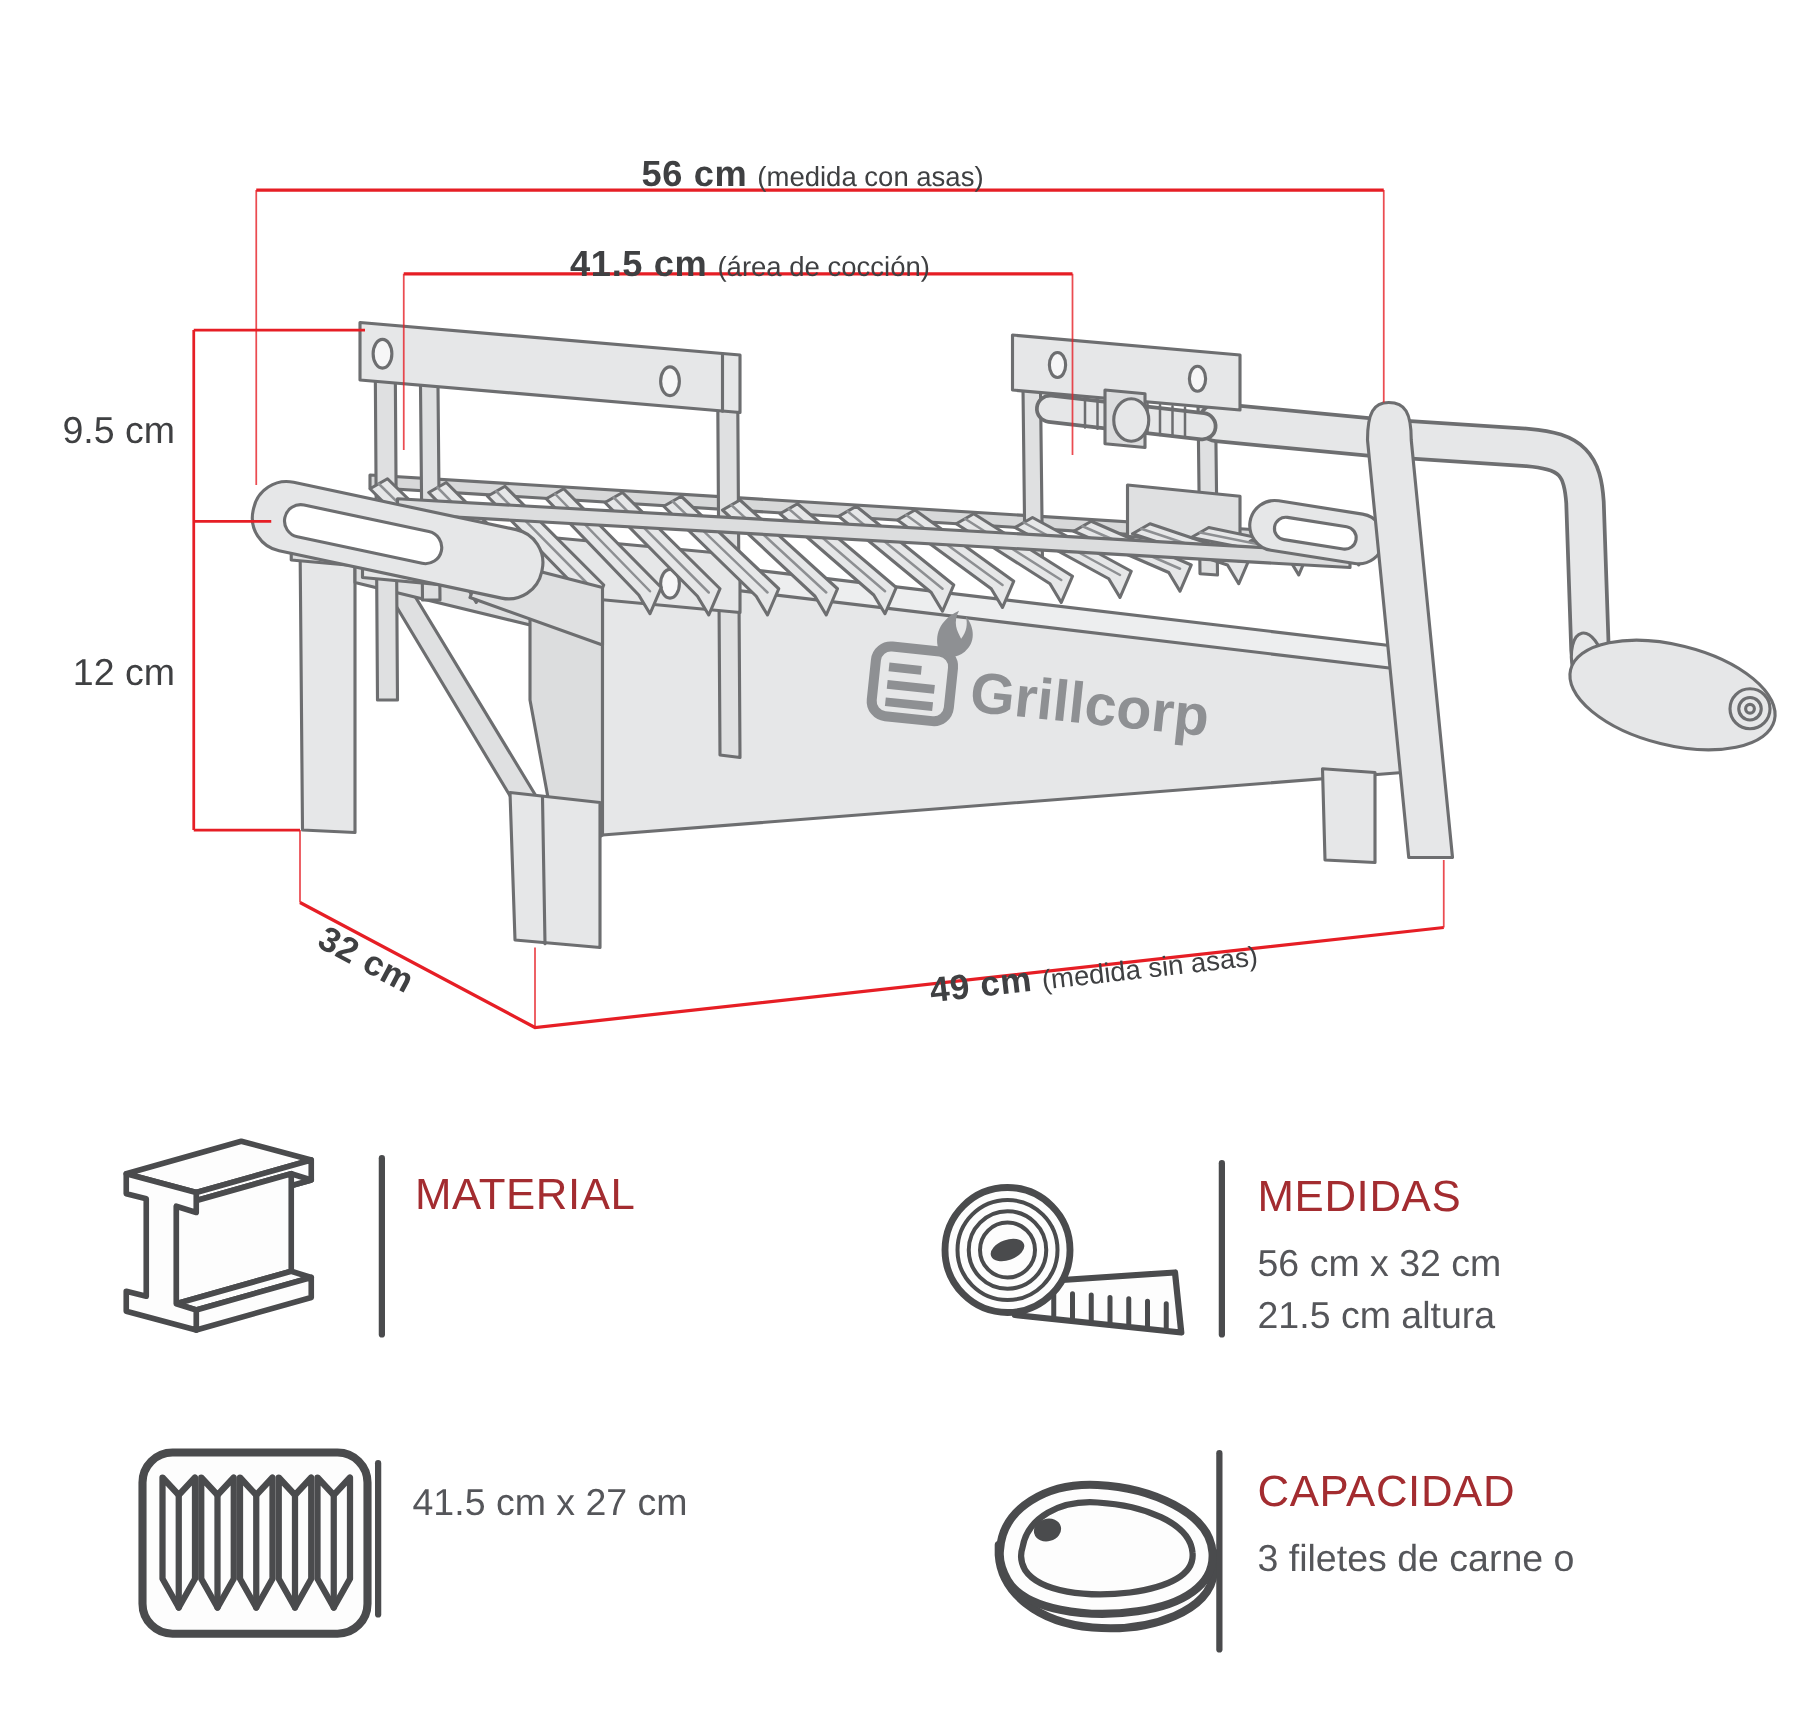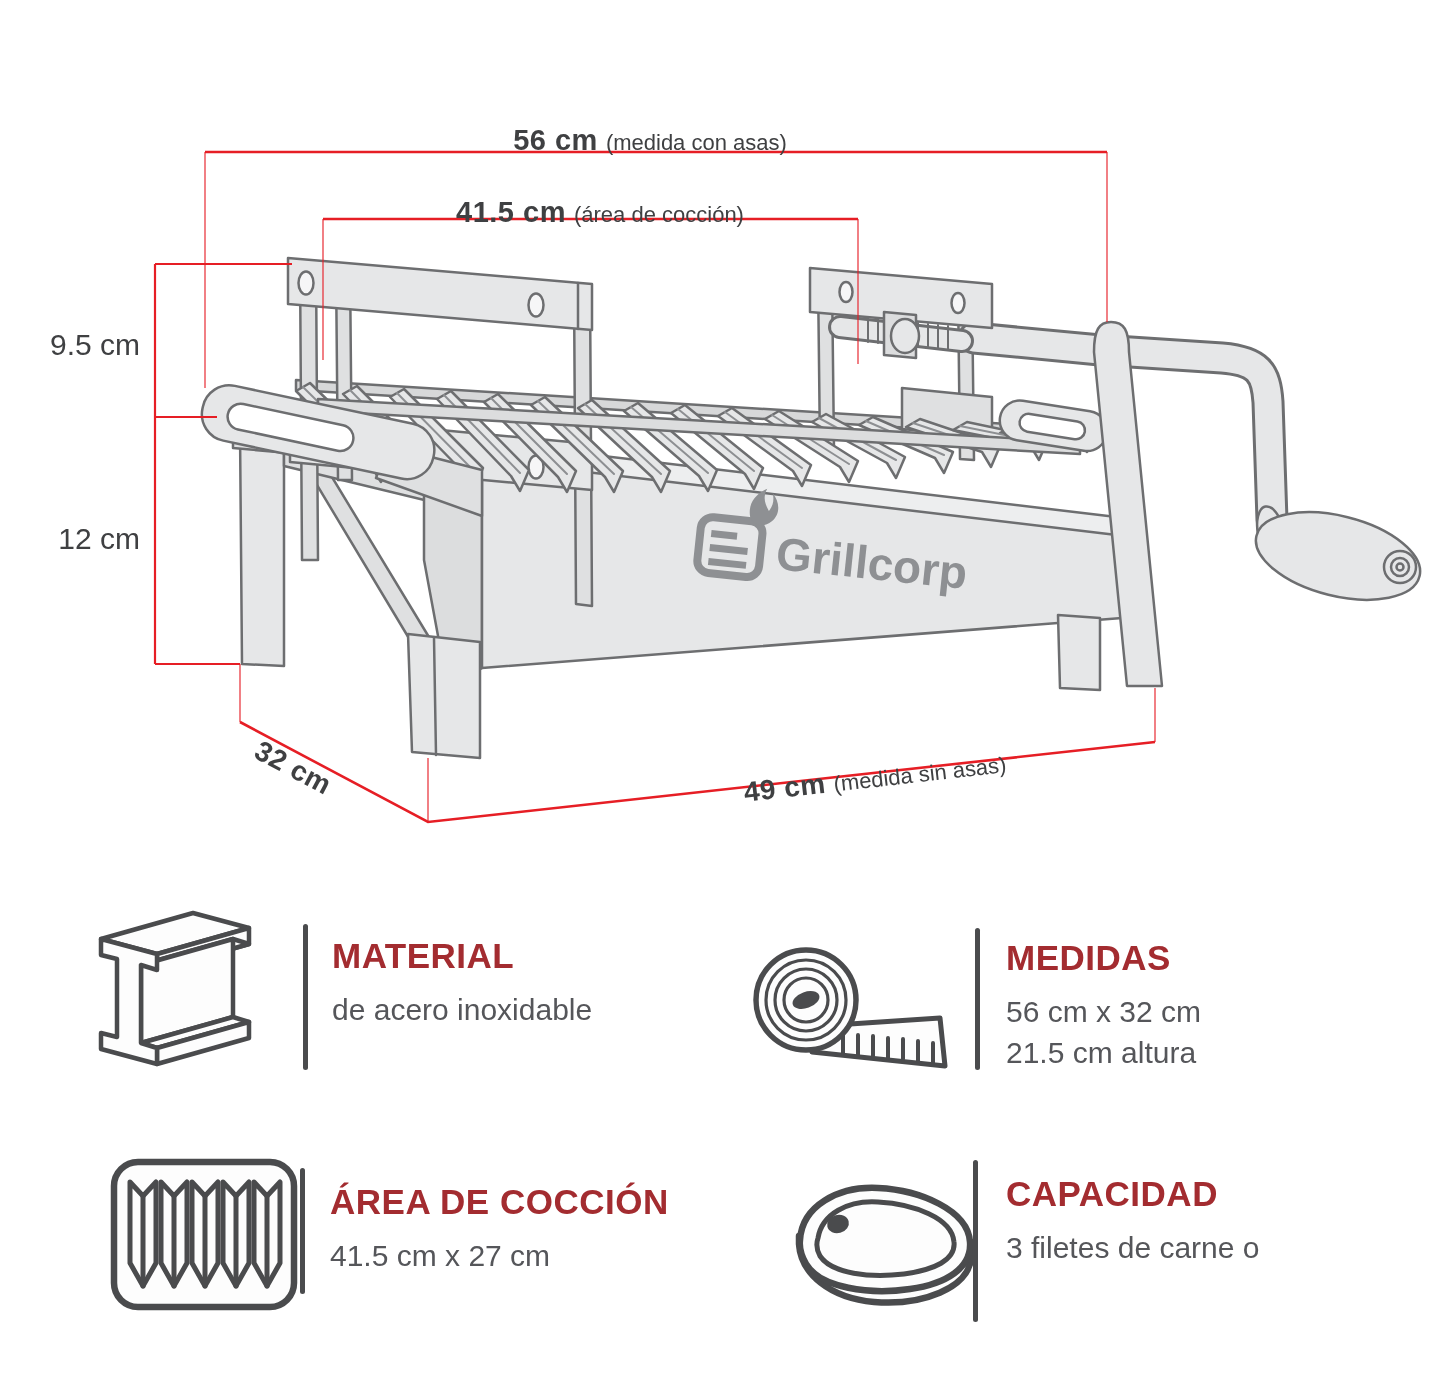--- a/index.html
+++ b/index.html
@@ -8,21 +8,21 @@
   
   .dim-label{white-space:nowrap; color:#3F4042; text-align:center;}
   .dim-val{font-size:29px; font-weight:600; letter-spacing:.5px;}
   .dim-note{font-size:22px; font-weight:400; margin-left:8px;}
   .dim-side{font-size:30px; font-weight:400; text-align:right; width:120px;}
   .rot32{transform:rotate(28deg); transform-origin:center;}
   .rot49{transform:rotate(-6.5deg); transform-origin:center;}
   .rot49 .dim-val, .rot32 .dim-val{font-size:28px;}
   
   .divider{width:5px; background:#4A4B4D; border-radius:3px;}
-  .spec-title{font-size:35px; font-weight:bold; color:#A32C30; letter-spacing:.5px; margin-bottom:13px; white-space:nowrap;}
+  .spec-title{font-size:35px; font-weight:normal; color:#A32C30; letter-spacing:.5px; margin-bottom:13px; white-space:nowrap;}
   .spec-line{font-size:30px; color:#55565A; line-height:41px; white-space:nowrap;}
   svg{display:block;}
 </style>
 </head>
 <body>
 
 <svg class="abs" style="left:0;top:0" width="1445" height="880" viewBox="0 0 1445 880">
 
   <g stroke="#6D6E70" stroke-width="2.5" fill="#E6E7E8" stroke-linejoin="round" stroke-linecap="round">
 
@@ -181,21 +181,20 @@
     <polygon points="46,62 62,67 154,41 138,36"></polygon>
     <polygon points="46,62 138,36 138,114 46,140"></polygon>
     <polygon points="46,140 138,114 154,119 62,145"></polygon>
     <polygon points="62,145 154,119 154,135 62,161"></polygon>
     <path d="M6,36 L62,51 L62,67 L46,62 L46,140 L62,145 L62,161 L6,146 L6,130 L22,134 L22,56 L6,52 Z"></path>
   </g>
 </svg>
 <div class="abs divider" style="left:303px;top:924px;height:146px;"></div>
 <div class="abs" style="left:332px;top:936px;">
   <div class="spec-title">MATERIAL</div>
-  <div class="spec-line">de acero inoxidable</div>
 </div>
 
 <svg class="abs" style="left:748px;top:938px" width="210" height="150" viewBox="0 0 210 150">
   <g stroke="#4A4B4D" fill="#FDFDFD" stroke-linejoin="round" stroke-linecap="round">
     <polygon points="72,88 192,80 197,128 64,114" stroke-width="5"></polygon>
     <path fill="none" stroke-width="4" d="M95,115 v-20 M110,117 v-20 M125,118 v-20 M140,120 v-20 M155,121 v-20 M170,123 v-20 M185,125 v-20"></path>
     <circle cx="58" cy="62" r="50" stroke-width="5.5"></circle>
     <circle cx="58" cy="62" r="40" stroke-width="3.2"></circle>
     <circle cx="58" cy="62" r="31" stroke-width="3.2"></circle>
     <circle cx="58" cy="62" r="22" stroke-width="3.2"></circle>
@@ -221,21 +220,20 @@
         <line x1="95" y1="38" x2="95" y2="128"></line>
       <path d="M113,24 L126,38 L139,24 L139,105 L126,128 L113,105 Z"></path>
         <line x1="126" y1="38" x2="126" y2="128"></line>
       <path d="M144,24 L157,38 L170,24 L170,105 L157,128 L144,105 Z"></path>
         <line x1="157" y1="38" x2="157" y2="128"></line>
     </g>
   </g>
 </svg>
 <div class="abs divider" style="left:300px;top:1168px;height:126px;"></div>
 <div class="abs" style="left:330px;top:1182px;">
-  <div class="spec-title">ÁREA DE COCCIÓN</div>
   <div class="spec-line">41.5 cm x 27 cm</div>
 </div>
 
 <svg class="abs" style="left:772px;top:1158px" width="215" height="175" viewBox="0 0 215 175">
   <g stroke="#4A4B4D" fill="#FDFDFD" stroke-linejoin="round" stroke-linecap="round">
     <path d="M27,86 C29,116 58,140 102,144 C150,148 197,130 199,100 L199,84 L27,78 Z" stroke-width="6.5"></path>
     <path d="M28,82 C30,48 66,28 106,30 C148,32 196,52 198,84 C200,110 174,126 138,131 C98,137 48,130 34,106 C29,97 27,90 28,82 Z" stroke-width="6.5"></path>
     <path d="M46,80 C50,56 76,42 106,44 C142,46 180,60 182,84 C184,102 162,112 132,116 C98,120 60,116 48,98 C44,91 44,86 46,80 Z" stroke-width="5" fill="none"></path>
     <ellipse cx="66" cy="66" rx="11" ry="9" transform="rotate(-15 66 66)" fill="#4A4B4D" stroke="none"></ellipse>
   </g>

